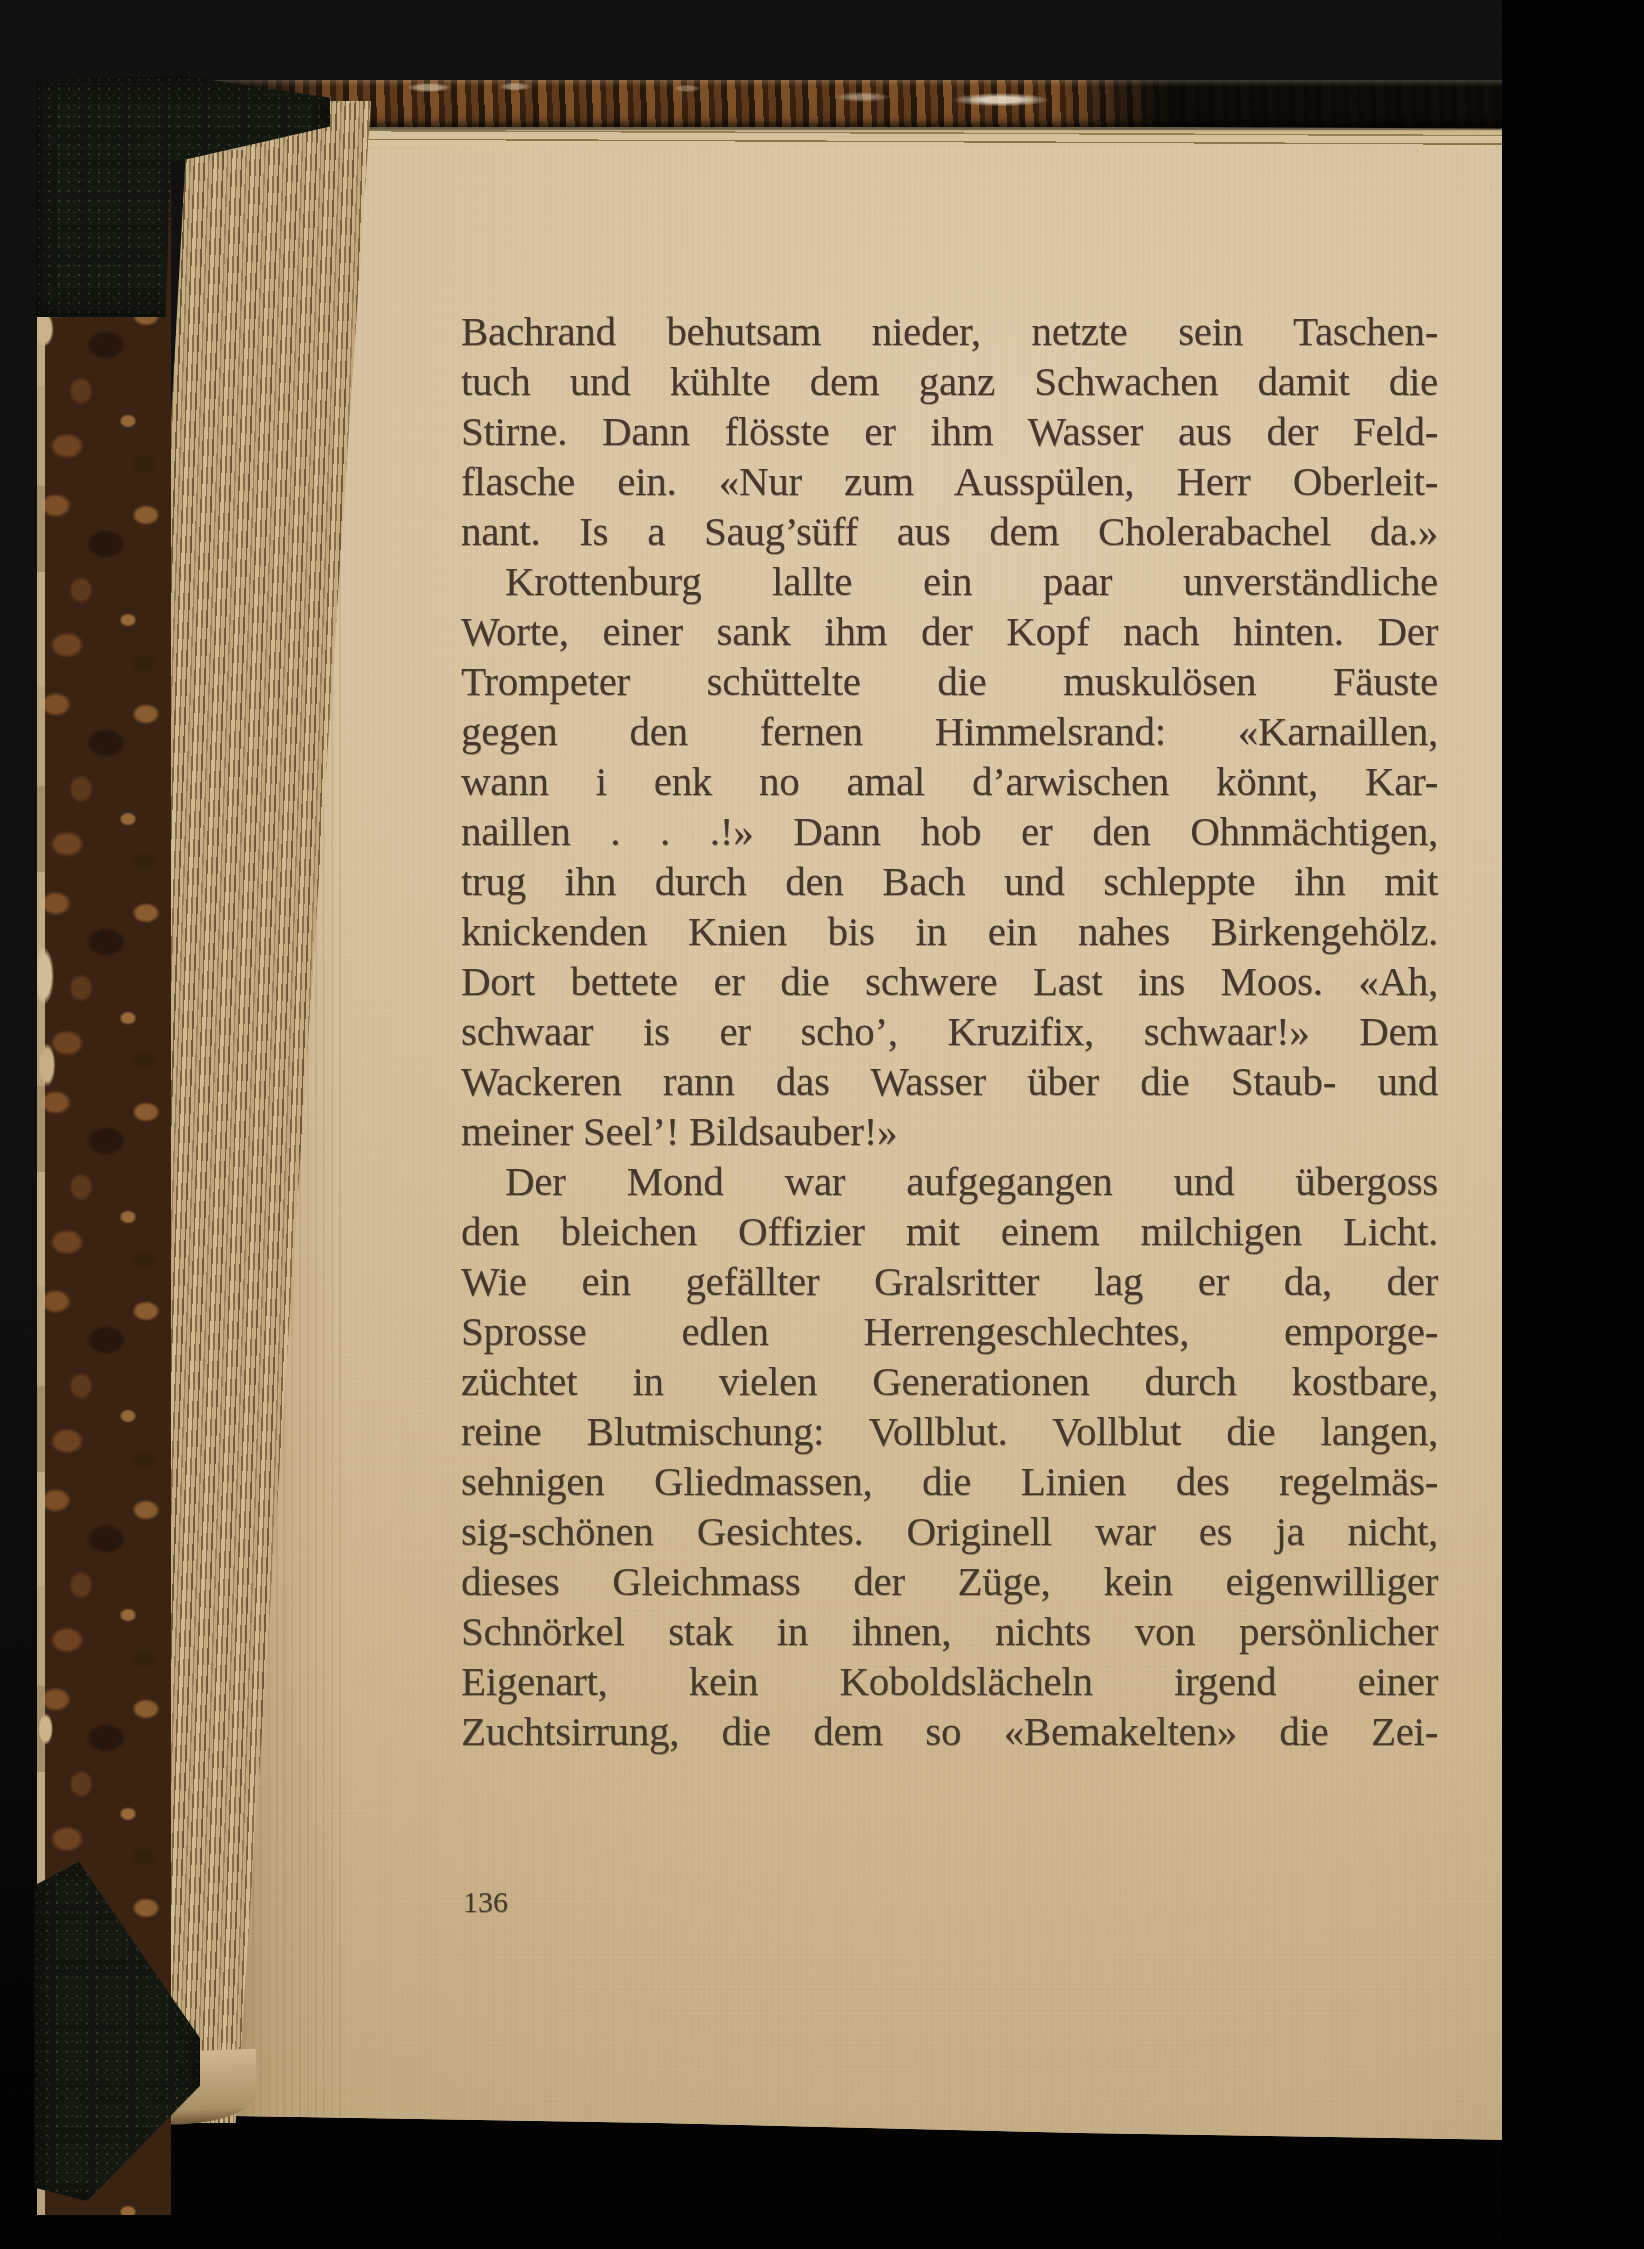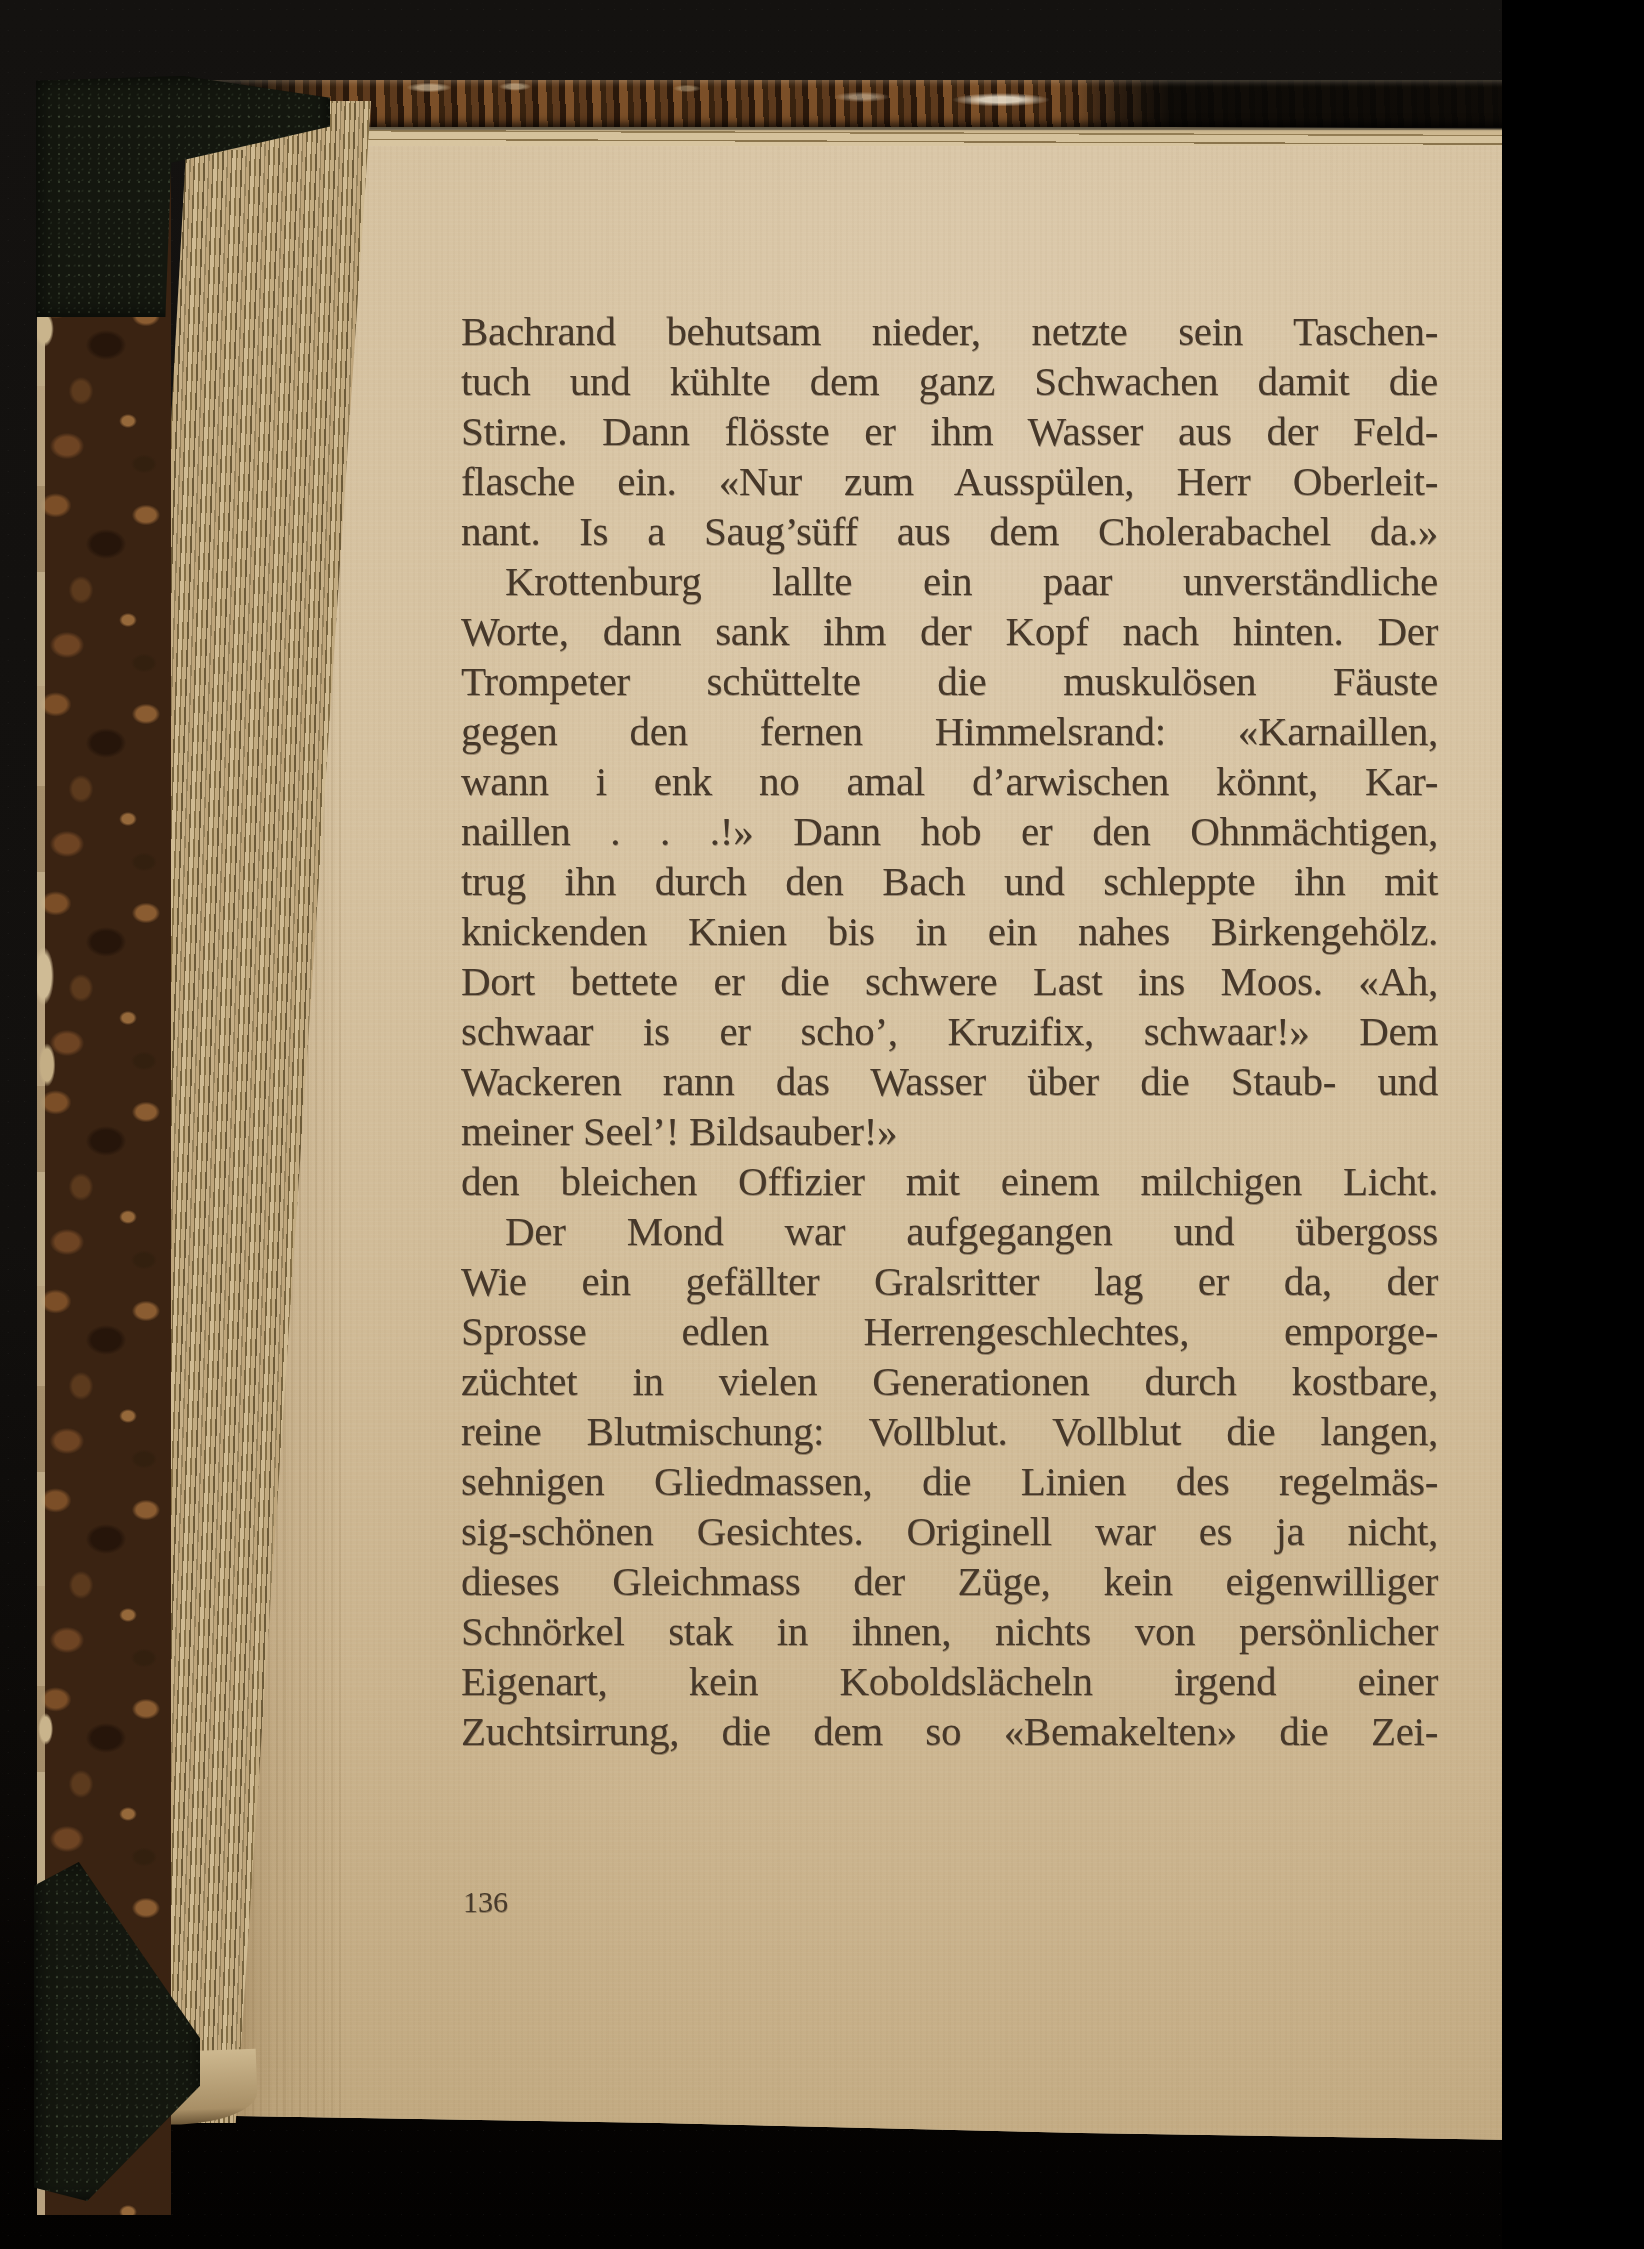--- a/index.html
+++ b/index.html
@@ -139,33 +139,33 @@
     <div class="stitch stitch-2"></div>
     <div class="slit slit-2"></div>
 
     <div class="text-block">
         <div class="line">Bachrand behutsam nieder, netzte sein Taschen-</div>
         <div class="line">tuch und kühlte dem ganz Schwachen damit die</div>
         <div class="line">Stirne.  Dann flösste er ihm Wasser aus der Feld-</div>
         <div class="line">flasche ein.  «Nur zum Ausspülen, Herr Oberleit-</div>
         <div class="line">nant.  Is a Saug’süff aus dem Cholerabachel da.»</div>
         <div class="line indent">Krottenburg lallte ein paar unverständliche</div>
-        <div class="line">Worte, dann sank ihm der Kopf nach hinten.  Der</div>
+        <div class="line">Worte, einer sank ihm der Kopf nach hinten.  Der</div>
         <div class="line">Trompeter schüttelte die muskulösen Fäuste</div>
         <div class="line">gegen den fernen Himmelsrand: «Karnaillen,</div>
         <div class="line">wann i enk no amal d’arwischen könnt, Kar-</div>
         <div class="line">naillen . . .!» Dann hob er den Ohnmächtigen,</div>
         <div class="line">trug ihn durch den Bach und schleppte ihn mit</div>
         <div class="line">knickenden Knien bis in ein nahes Birkengehölz.</div>
         <div class="line">Dort bettete er die schwere Last ins Moos.  «Ah,</div>
         <div class="line">schwaar is er scho’, Kruzifix, schwaar!»  Dem</div>
         <div class="line">Wackeren rann das Wasser über die Staub- und</div>
         <div class="line left">meiner Seel’!  Bildsauber!»</div>
+        <div class="line indent">Der Mond war aufgegangen und übergoss</div>
         <div class="line">den bleichen Offizier mit einem milchigen Licht.</div>
-        <div class="line indent">Der Mond war aufgegangen und übergoss</div>
         <div class="line">Wie ein gefällter Gralsritter lag er da, der</div>
         <div class="line">Sprosse edlen Herrengeschlechtes, emporge-</div>
         <div class="line">züchtet in vielen Generationen durch kostbare,</div>
         <div class="line">reine Blutmischung: Vollblut. Vollblut die langen,</div>
         <div class="line">sehnigen Gliedmassen, die Linien des regelmäs-</div>
         <div class="line">sig-schönen Gesichtes.  Originell war es ja nicht,</div>
         <div class="line">dieses Gleichmass der Züge, kein eigenwilliger</div>
         <div class="line">Schnörkel stak in ihnen, nichts von persönlicher</div>
         <div class="line">Eigenart,  kein  Koboldslächeln  irgend  einer</div>
         <div class="line">Zuchtsirrung, die dem so «Bemakelten» die Zei-</div>

